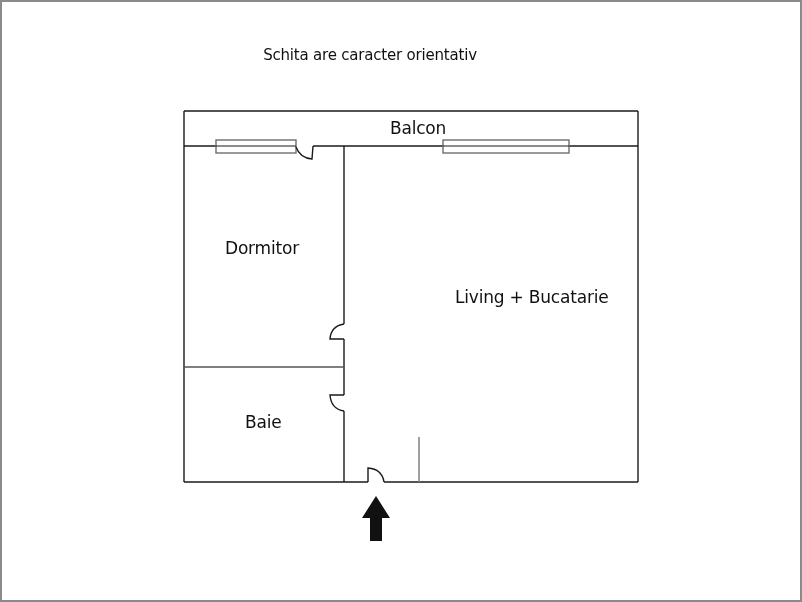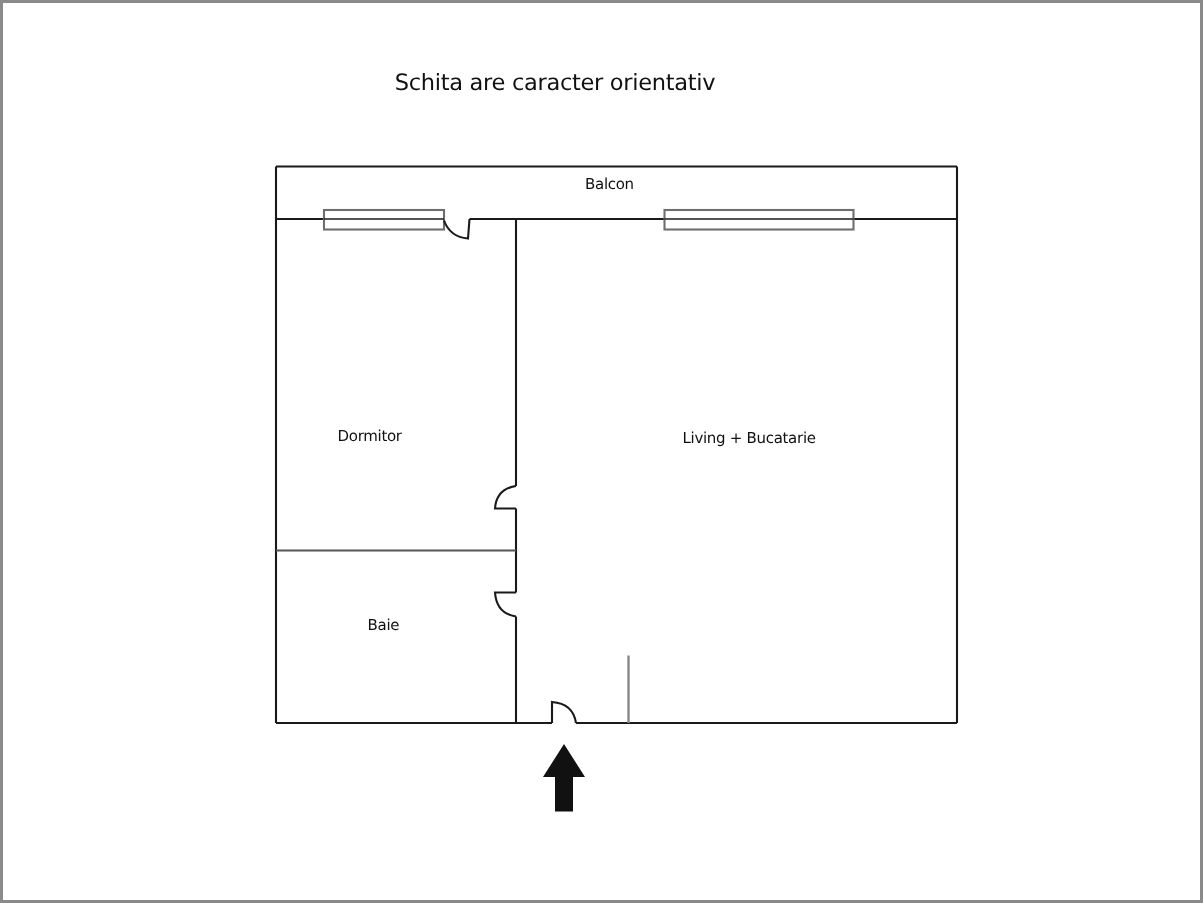--- a/index.html
+++ b/index.html
@@ -14,21 +14,21 @@
       position: absolute; left: 0; width: 740px; top: 46px;
       text-align: center;
       font-family: "DejaVu Sans", sans-serif;
       font-size: 15px; color: #111111;
       letter-spacing: -0.2px;
     }
     svg.plan { position: absolute; left: 0; top: 0; }
     .label {
       position: absolute;
       font-family: "DejaVu Sans", sans-serif;
-      font-size: 10px; color: #111111;
+      font-size: 17px; color: #111111;
       white-space: nowrap;
       letter-spacing: -0.2px;
     }
   </style>
 </head>
 <body>
 
 <div class="frame"></div>
 
 <div class="title">Schita are caracter orientativ</div>
@@ -73,15 +73,15 @@
 
     <path d="M344 395 L330 395 Q331 409 344 411"></path>
 
     <path d="M368 482 L368 468 Q382 469 384 482"></path>
   </g>
 
   <polygon points="376,496 362,518 370,518 370,541 382,541 382,518 390,518" fill="#111111"></polygon>
 </svg>
 
 <div class="label" style="left:390px; top:118px;">Balcon</div>
-<div class="label" style="left:225px; top:238px;margin-top:48px;">Dormitor</div>
+<div class="label" style="left:225px; top:238px;">Dormitor</div>
 <div class="label" style="left:436px; top:287px;margin-left:19px;">Living + Bucatarie</div>
 <div class="label" style="left:245px; top:412px;">Baie</div>
 
 </body></html>

